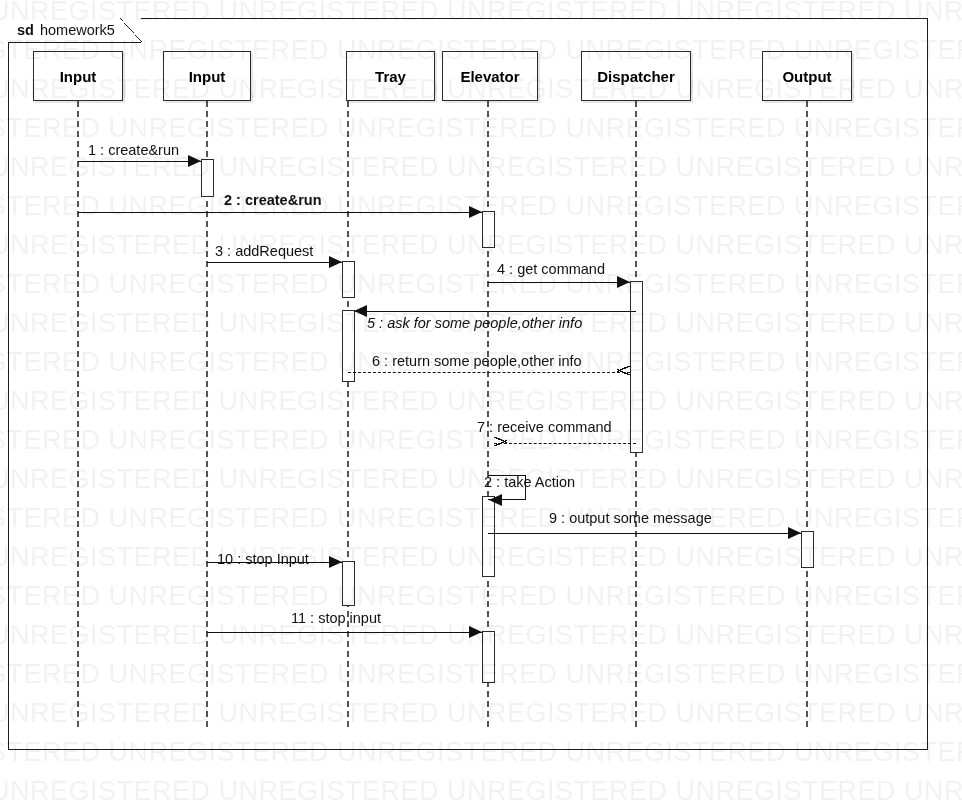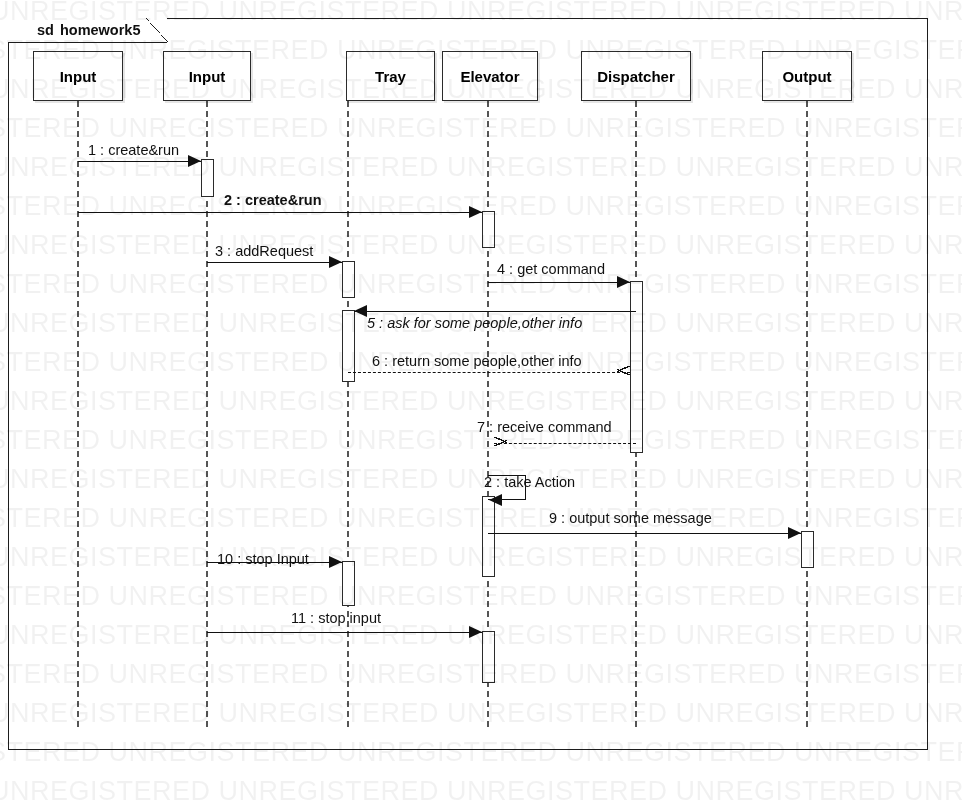--- a/index.html
+++ b/index.html
@@ -62,22 +62,22 @@
     font-size: 14.5px;
     color: #111;
   }
   #frame-tab .tab-body::after {
     content: "";
     position: absolute;
     right: -1px; top: 0;
     width: 22px; height: 24px;
     background: linear-gradient(to bottom left, transparent 49.4%, #1d1d1d 49.4%, #1d1d1d 51.4%, transparent 51.4%);
   }
-  .tab-kind { font-weight: bold; margin-right: 6px; margin-left: 20px; }
-  .tab-name { font-weight: bold; }
+  .tab-kind { font-weight: bold; margin-right: 6px; }
+  .tab-name { font-weight: normal; }
 
   
   .lifeline-head {
     position: absolute;
     box-sizing: border-box;
     height: 50px;
     border: 1.6px solid #2b2b2b;
     background: #ffffff;
     display: flex;
     align-items: center;

